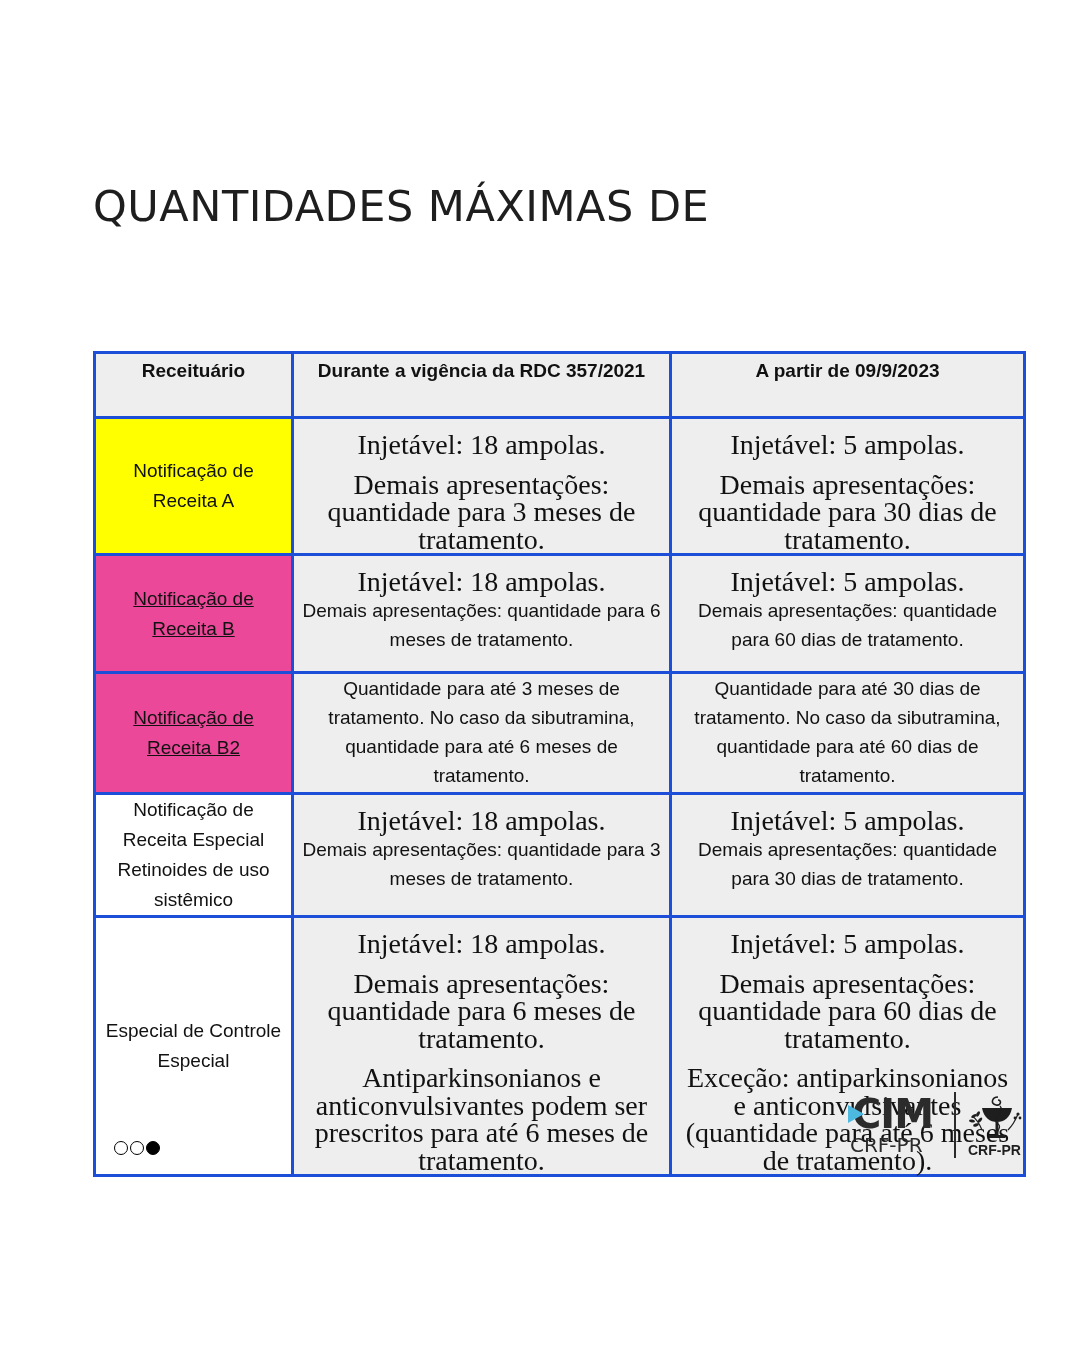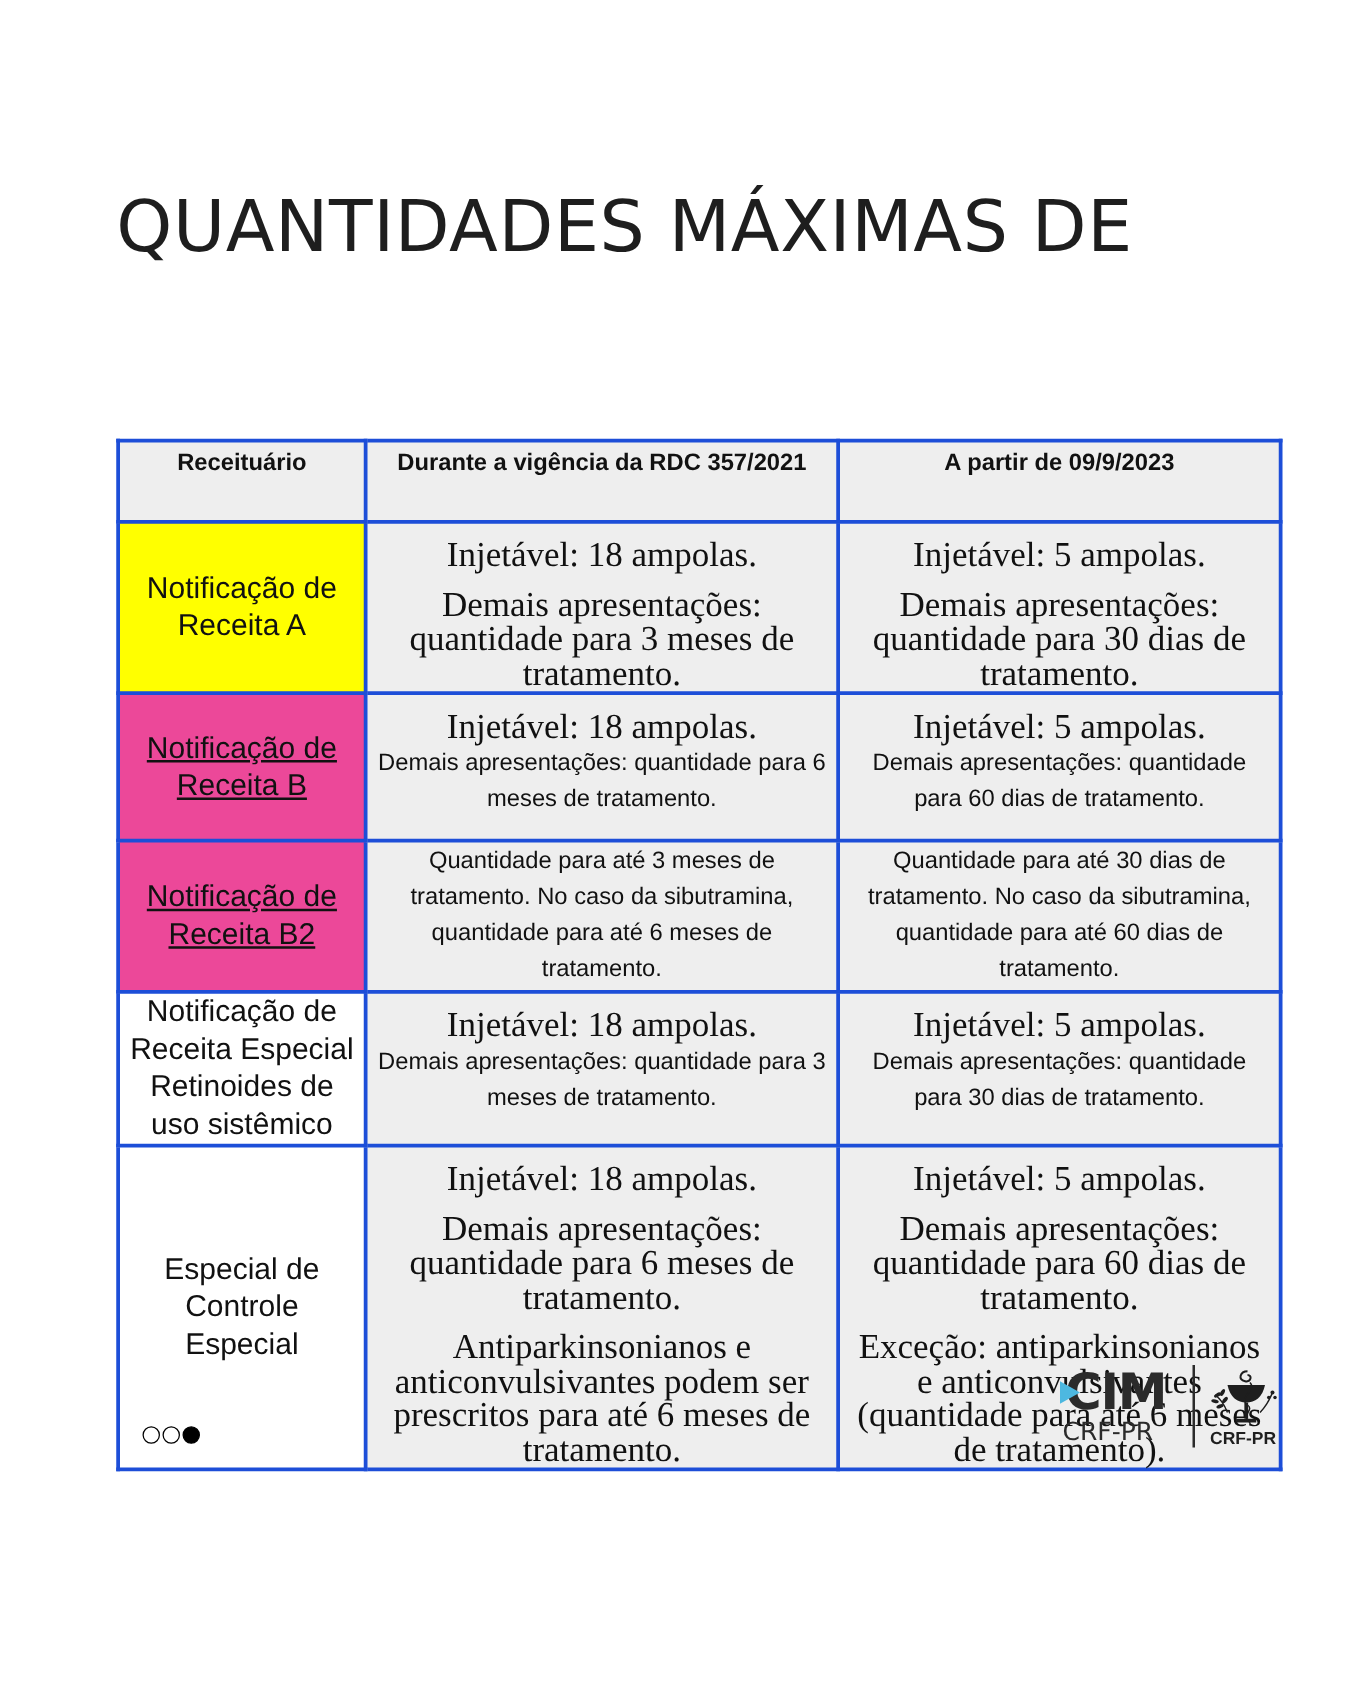--- a/index.html
+++ b/index.html
@@ -11,25 +11,25 @@
       width: 1080px;
       height: 1350px;
       position: relative;
       overflow: hidden;
       font-family: "DejaVu Sans", sans-serif;
       color: #1c1c1c;
     }
     .title {
       position: absolute;
       left: 93px;
-      top: 156px;
+      top: 180px;
       margin: 0;
       font-family: "DejaVu Sans", sans-serif;
       font-weight: normal;
-      font-size: 57px;
+      font-size: 43px;
       line-height: 53px;
       letter-spacing: 0.5px;
       color: #1e1e1e;
     }
     .title span { display: block; white-space: nowrap; }
 
     .table-wrap {
       position: absolute;
       left: 93px;
       top: 351px;
@@ -54,21 +54,21 @@
       font-family: "Liberation Sans", sans-serif;
       font-weight: bold;
       font-size: 19px;
       line-height: 29px;
       vertical-align: top;
       height: 60px;
       padding-top: 2px;
     }
     td.label {
       font-family: "Liberation Sans", sans-serif;
-      font-size: 24px;
+      font-size: 19px;
       line-height: 30px;
       vertical-align: middle;
       background: #ffffff;
     }
     td.label.yellow { background: #ffff00; }
     td.label.blue { background: #ec4899; text-decoration: underline; }
     td.cell {
       vertical-align: top;
       font-size: 19.5px;
       line-height: 28px;

